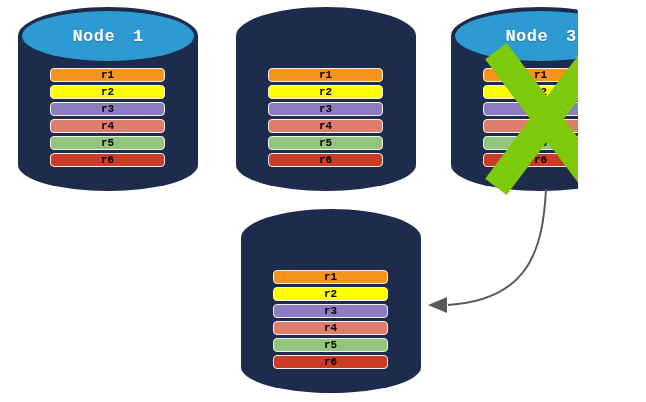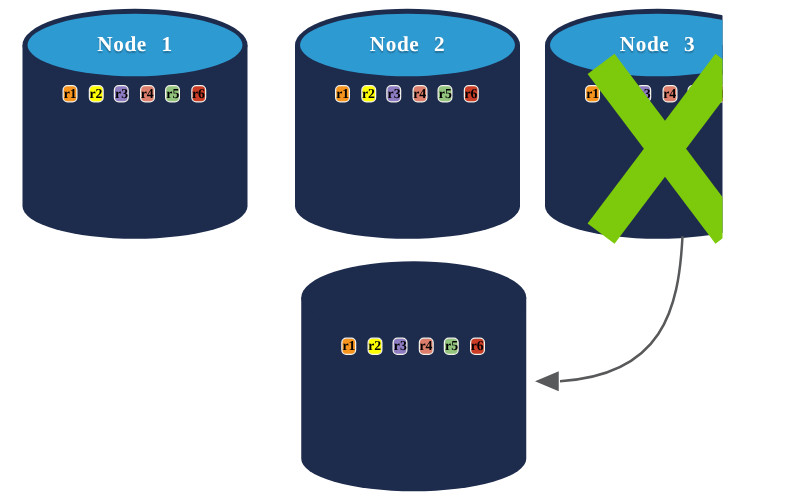--- a/index.html
+++ b/index.html
@@ -1,25 +1,25 @@
 <!DOCTYPE html>
 <html style="--page_bg: #FFFFFF; --cylinder_body: #1D2B4D; --cylinder_top: #2E9AD2; --row_border: #F2F1EA; --row_text: #000000; --title_text: #FFFFFF;"><head>
 <meta charset="utf-8">
 <style>
   html,body{margin:0;padding:0;background:#fff;}
   .canvas{
     position:relative;width:578px;height:402px;overflow:hidden;
     background:var(--page_bg,#fff);
-    font-family:Liberation Serif, serif;
+    font-family:Liberation Mono, monospace;
     border-radius:13px;
   }
   .node{position:absolute;width:180px;height:184px;}
   .pos-n1{left:18px;top:7px;}
   .pos-n2{left:236px;top:7px;}
-  .pos-n3{left:436px;top:7px;}
+  .pos-n3{left:451px;top:7px;}
   .pos-n4{left:241px;top:209px;}
 
   .cyl-body{
     position:absolute;left:0;right:0;top:29px;bottom:0;
     background:var(--cylinder_body,#1d2b4d);
     border-radius:0 0 50% 50% / 0 0 26px 26px;
   }
   .cyl-top{
     position:absolute;left:0;right:0;top:0;height:58px;
     background:var(--cylinder_body,#1d2b4d);
@@ -32,21 +32,21 @@
     display:flex;align-items:center;justify-content:center;
   }
   .node-title{
     color:var(--title_text,#fff);
     font-weight:bold;font-size:17px;
     word-spacing:7px;letter-spacing:.5px;
     text-shadow:0 1px 1px rgba(0,0,0,.25);
   }
   .rows{
     position:absolute;left:32px;right:33px;top:61px;
-    display:flex;flex-direction:row;gap:3px;justify-content:space-between;
+    display:flex;flex-direction:column;gap:3px;justify-content:space-between;
   }
   .row{
     height:14px;box-sizing:border-box;
     border:1px solid var(--row_border,#f2f1ea);
     border-radius:4px;
     display:flex;align-items:center;justify-content:center;
     font-size:11px;font-weight:bold;line-height:1;
     color:var(--row_text,#000);
   }
   .x-overlay{position:absolute;left:46px;top:45px;width:100px;height:134px;}
@@ -74,23 +74,20 @@
       <div class="row" style="background-color: rgb(142, 124, 195);">r3</div>
       <div class="row" style="background-color: rgb(220, 126, 107);">r4</div>
       <div class="row" style="background-color: rgb(147, 196, 125);">r5</div>
       <div class="row" style="background-color: rgb(203, 60, 38);">r6</div>
     </div>
   </div>
 
   <div class="node pos-n2">
     <div class="cyl-body"></div>
     <div class="cyl-top"></div>
-    <div class="cyl-face">
-      <span class="node-title">Node 2</span>
-    </div>
     <div class="rows">
       <div class="row" style="background-color: rgb(247, 148, 29);">r1</div>
       <div class="row" style="background-color: rgb(255, 255, 0);">r2</div>
       <div class="row" style="background-color: rgb(142, 124, 195);">r3</div>
       <div class="row" style="background-color: rgb(220, 126, 107);">r4</div>
       <div class="row" style="background-color: rgb(147, 196, 125);">r5</div>
       <div class="row" style="background-color: rgb(203, 60, 38);">r6</div>
     </div>
   </div>
 

